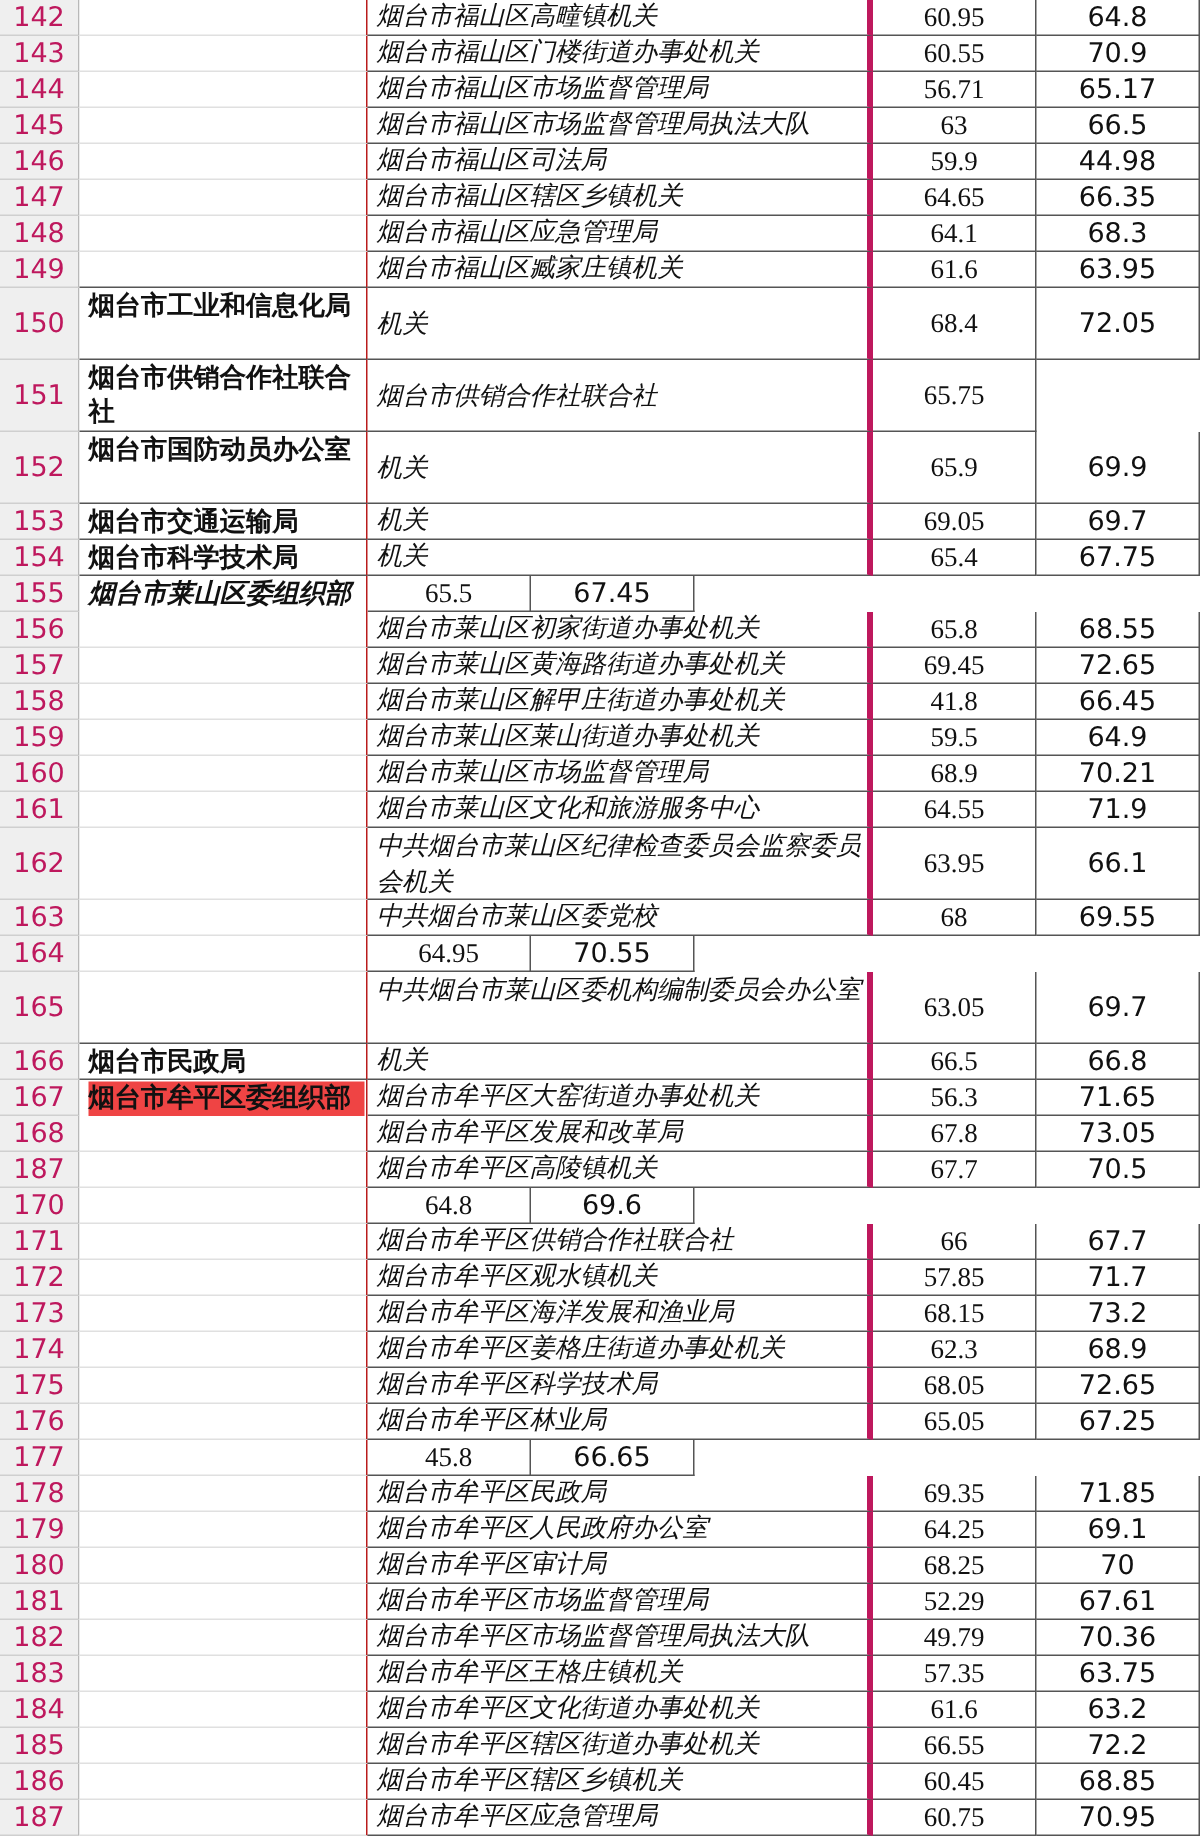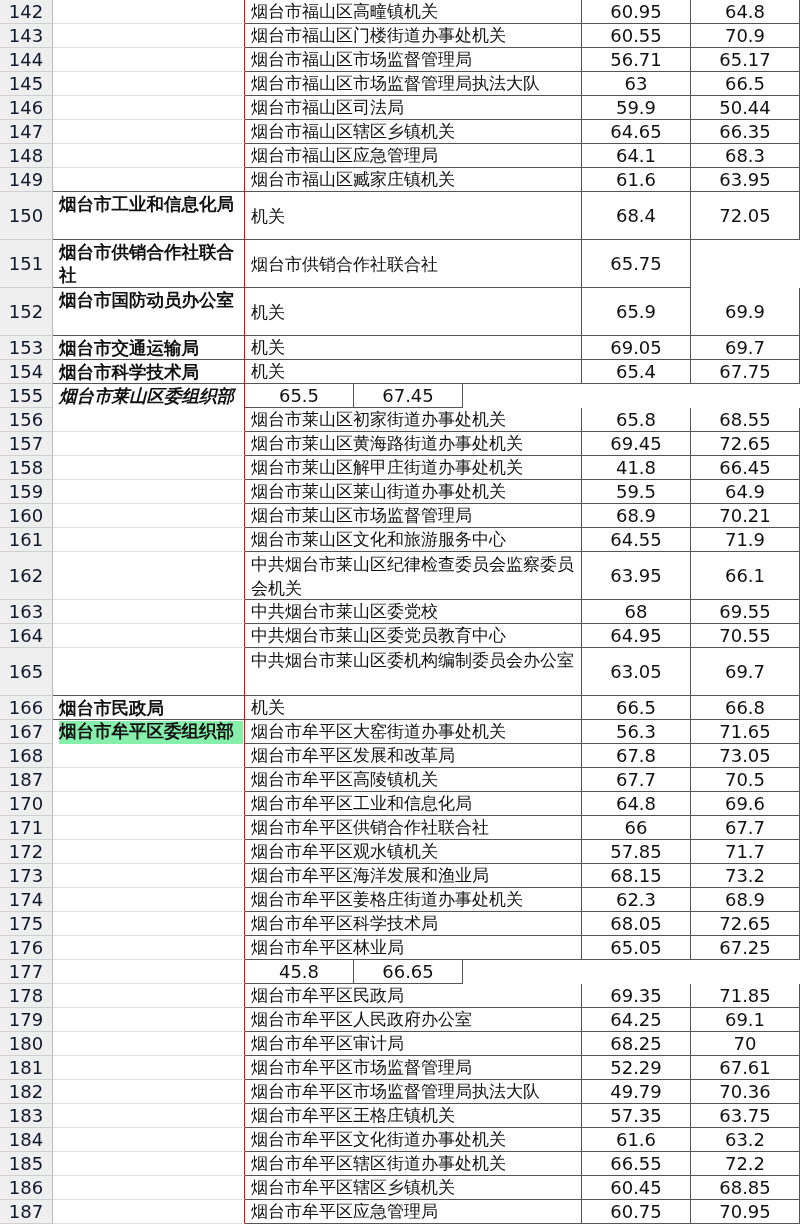--- a/index.html
+++ b/index.html
@@ -3,34 +3,34 @@
 <meta charset="utf-8">
 <style>
   html, body { margin: 0; padding: 0; background: #ffffff; }
   body { width: 800px; height: 1229px; overflow: hidden; position: relative;
          font-family: "DejaVu Sans", "Liberation Sans", sans-serif; color: #111; }
   .sheet { position: absolute; left: 0; top: 0; width: 800px; }
   .row { position: relative; height: 24px; display: flex; }
   .row.tall { height: 48px; }
   .cell { box-sizing: border-box; height: 100%; overflow: hidden; white-space: nowrap; }
   .rownum { width: 53px; background: #efefef; border-right: 1px solid #b8b8b8;
-            border-bottom: 1px solid #cfcfcf; color: #0f172a; font-size: 18px;
+            border-bottom: 1px solid #cfcfcf; color: #be185d; font-size: 18px;
             display: flex; align-items: center; justify-content: center; }
   .dept { width: 192px; background: #fff; border-right: 1px solid #b91c1c;
           font-size: 17.5px; font-weight: bold; padding: 1px 0 0 6px; line-height: 23px;
           white-space: normal; word-break: break-all; }
   .dept.empty { border-bottom: 1px solid #e0e0e0; }
   .dept.bordered { border-bottom: 1px solid #555; }
-  .unit { width: 337px; border-right: 1px solid #be185d; border-bottom: 1px solid #555;
-          font-size: 17px; padding: 0 0 0 6px; line-height: 23px; white-space: normal; }
+  .unit { width: 337px; border-right: 4px solid #be185d; border-bottom: 1px solid #555;
+          font-size: 17px; padding: 0 0 0 6px; line-height: 23px; white-space: normal; font-style: italic; }
   .unit.single { white-space: nowrap; }
   .unit.tall-text { line-height: 24px; }
   .score1, .score2 { border-right: 1px solid #555; border-bottom: 1px solid #555;
           font-size: 18px; display: flex; align-items: center; justify-content: center; }
-  .score1 { width: 109px; }
+  .score1 { width: 109px; font-family: Liberation Serif, serif; }
   .score2 { width: 109px; }
 </style>
 </head>
 <body>
 
 <div class="sheet" id="sheet">
     <div class="row">
       <div class="cell rownum">142</div>
       <div class="cell dept empty"></div>
       <div class="cell unit single">烟台市福山区高疃镇机关</div>
@@ -56,21 +56,21 @@
       <div class="cell dept empty"></div>
       <div class="cell unit single">烟台市福山区市场监督管理局执法大队</div>
       <div class="cell score1">63</div>
       <div class="cell score2">66.5</div>
     </div>
     <div class="row">
       <div class="cell rownum">146</div>
       <div class="cell dept empty"></div>
       <div class="cell unit single">烟台市福山区司法局</div>
       <div class="cell score1">59.9</div>
-      <div class="cell score2">50.44</div>
+      <div class="cell score2">44.98</div>
     </div>
     <div class="row">
       <div class="cell rownum">147</div>
       <div class="cell dept empty"></div>
       <div class="cell unit single">烟台市福山区辖区乡镇机关</div>
       <div class="cell score1">64.65</div>
       <div class="cell score2">66.35</div>
     </div>
     <div class="row">
       <div class="cell rownum">148</div>
@@ -180,42 +180,41 @@
     <div class="row">
       <div class="cell rownum">163</div>
       <div class="cell dept empty"></div>
       <div class="cell unit single">中共烟台市莱山区委党校</div>
       <div class="cell score1">68</div>
       <div class="cell score2">69.55</div>
     </div>
     <div class="row">
       <div class="cell rownum">164</div>
       <div class="cell dept empty"></div>
-      <div class="cell unit single">中共烟台市莱山区委党员教育中心</div>
       <div class="cell score1">64.95</div>
       <div class="cell score2">70.55</div>
     </div>
     <div class="row tall">
       <div class="cell rownum">165</div>
       <div class="cell dept bordered"></div>
       <div class="cell unit tall-text">中共烟台市莱山区委机构编制委员会办公室</div>
       <div class="cell score1">63.05</div>
       <div class="cell score2">69.7</div>
     </div>
     <div class="row">
       <div class="cell rownum">166</div>
       <div class="cell dept bordered">烟台市民政局</div>
       <div class="cell unit single">机关</div>
       <div class="cell score1">66.5</div>
       <div class="cell score2">66.8</div>
     </div>
     <div class="row">
       <div class="cell rownum">167</div>
       <div class="cell dept" style="overflow: visible; position: relative; z-index: 2; border-bottom: none;">
-        <span style="display: block; width: 184px; background: #86efac; font-family: Liberation Mono, monospace;">烟台市牟平区委组织部</span>
+        <span style="display: block; width: 184px; background: #ef4444;">烟台市牟平区委组织部</span>
       </div>
       <div class="cell unit single">烟台市牟平区大窑街道办事处机关</div>
       <div class="cell score1">56.3</div>
       <div class="cell score2">71.65</div>
     </div>
     <div class="row">
       <div class="cell rownum">168</div>
       <div class="cell dept empty"></div>
       <div class="cell unit single">烟台市牟平区发展和改革局</div>
       <div class="cell score1">67.8</div>
@@ -224,21 +223,20 @@
     <div class="row">
       <div class="cell rownum">187</div>
       <div class="cell dept empty"></div>
       <div class="cell unit single">烟台市牟平区高陵镇机关</div>
       <div class="cell score1">67.7</div>
       <div class="cell score2">70.5</div>
     </div>
     <div class="row">
       <div class="cell rownum">170</div>
       <div class="cell dept empty"></div>
-      <div class="cell unit single">烟台市牟平区工业和信息化局</div>
       <div class="cell score1">64.8</div>
       <div class="cell score2">69.6</div>
     </div>
     <div class="row">
       <div class="cell rownum">171</div>
       <div class="cell dept empty"></div>
       <div class="cell unit single">烟台市牟平区供销合作社联合社</div>
       <div class="cell score1">66</div>
       <div class="cell score2">67.7</div>
     </div>

